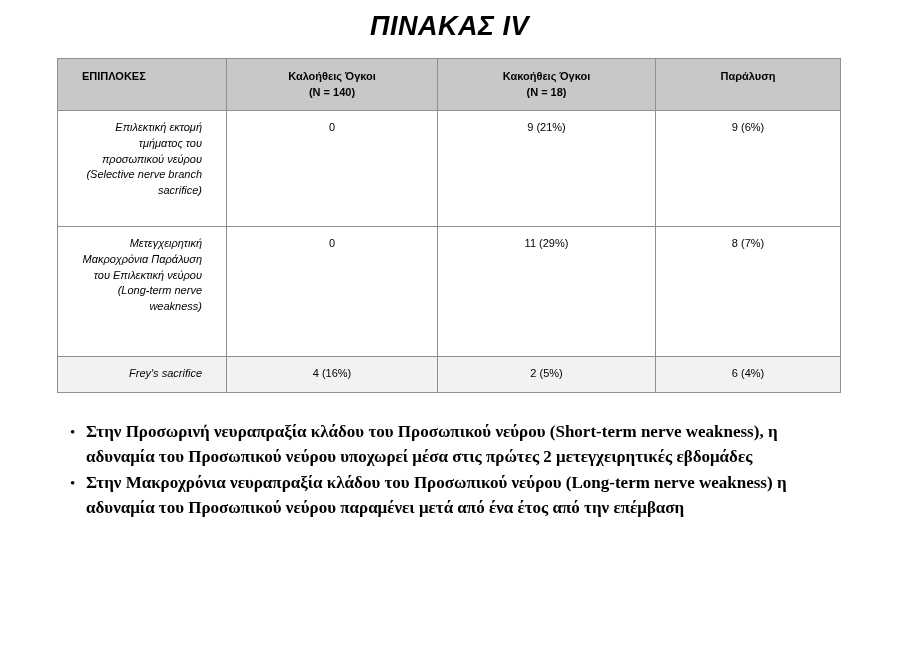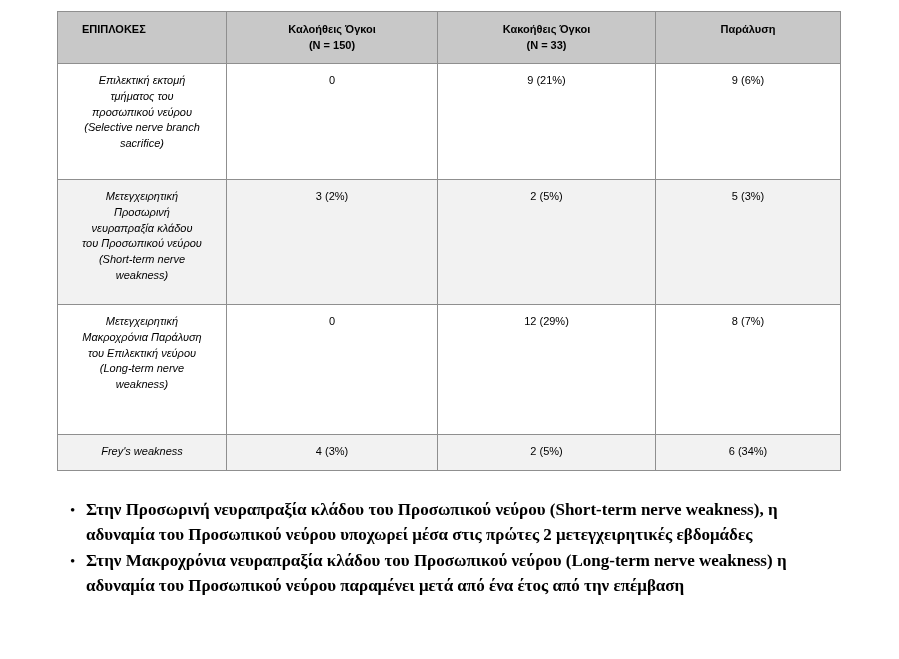--- a/index.html
+++ b/index.html
@@ -53,21 +53,21 @@
     text-align: left;
   }
   tr.row-1 { height: 116px; }
   tr.row-2 { height: 125px; }
   tr.row-3 { height: 130px; }
   tr.row-4 { height: 36px; }
   tr.alt td { background: var(--row-alt-bg, #f2f2f2); }
 
   td.name-cell {
     font-style: italic;
-    text-align: center;
+    text-align: right;
   }
   td.value-cell {
     text-align: center;
   }
 
   .notes {
     margin: 27px 55px 0 70px;
     font-family: "Liberation Serif", serif;
     font-size: 17px;
     line-height: 1.47;
@@ -83,70 +83,65 @@
     font-size: 15px;
     line-height: 25px;
   }
   .note-text { flex: 1; font-weight: bold; }
 </style>
 </head>
 <body>
 
 <div class="page">
 
+  <h1 class="page-title">ΠΙΝΑΚΑΣ IV</h1>
 
   <table class="complications">
     <colgroup>
       <col class="c1">
         <col class="c2">
         <col class="c3">
         <col class="c4">
     </colgroup>
     <thead>
       <tr>
         <th class="first">
           <div>ΕΠΙΠΛΟΚΕΣ</div>
         </th>
         <th>
           <div>Καλοήθεις Όγκοι</div>
-          <div>(N = 150)</div>
+          <div>(N = 140)</div>
         </th>
         <th>
           <div>Κακοήθεις Όγκοι</div>
-          <div>(N = 33)</div>
+          <div>(N = 18)</div>
         </th>
         <th>
           <div>Παράλυση</div>
         </th>
       </tr>
     </thead>
     <tbody>
       <tr class="row-1">
         <td class="name-cell">Επιλεκτική εκτομή τμήματος του προσωπικού νεύρου (Selective nerve branch sacrifice)</td>
         <td class="value-cell">0</td>
         <td class="value-cell">9 (21%)</td>
         <td class="value-cell">9 (6%)</td>
       </tr>
-      <tr class="row-2 alt">
-        <td class="name-cell">Μετεγχειρητική Προσωρινή νευραπραξία κλάδου του Προσωπικού νεύρου (Short-term nerve weakness)</td>
-        <td class="value-cell">3 (2%)</td>
-        <td class="value-cell">2 (5%)</td>
-        <td class="value-cell">5 (3%)</td>
-      </tr>
       <tr class="row-3">
         <td class="name-cell">Μετεγχειρητική Μακροχρόνια Παράλυση του Επιλεκτική νεύρου (Long-term nerve weakness)</td>
         <td class="value-cell">0</td>
-        <td class="value-cell">12 (29%)</td>
+        <td class="value-cell">11 (29%)</td>
         <td class="value-cell">8 (7%)</td>
       </tr>
       <tr class="row-4 alt">
-        <td class="name-cell">Frey's weakness</td>
-        <td class="value-cell">4 (3%)</td>
+        <td class="name-cell">Frey's sacrifice</td>
+        <td class="value-cell">4 (16%)</td>
         <td class="value-cell">2 (5%)</td>
-        <td class="value-cell">6 (34%)</td>
+        <td class="value-cell">6 (4%)</td>
       </tr>
     </tbody>
   </table>
 
   <div class="notes">
     <div class="note-item">
       <span class="bullet-glyph">•</span>
       <span class="note-text">Στην Προσωρινή νευραπραξία κλάδου του Προσωπικού νεύρου (Short-term nerve weakness), η αδυναμία του Προσωπικού νεύρου υποχωρεί μέσα στις πρώτες 2 μετεγχειρητικές εβδομάδες</span>
     </div>
     <div class="note-item">

